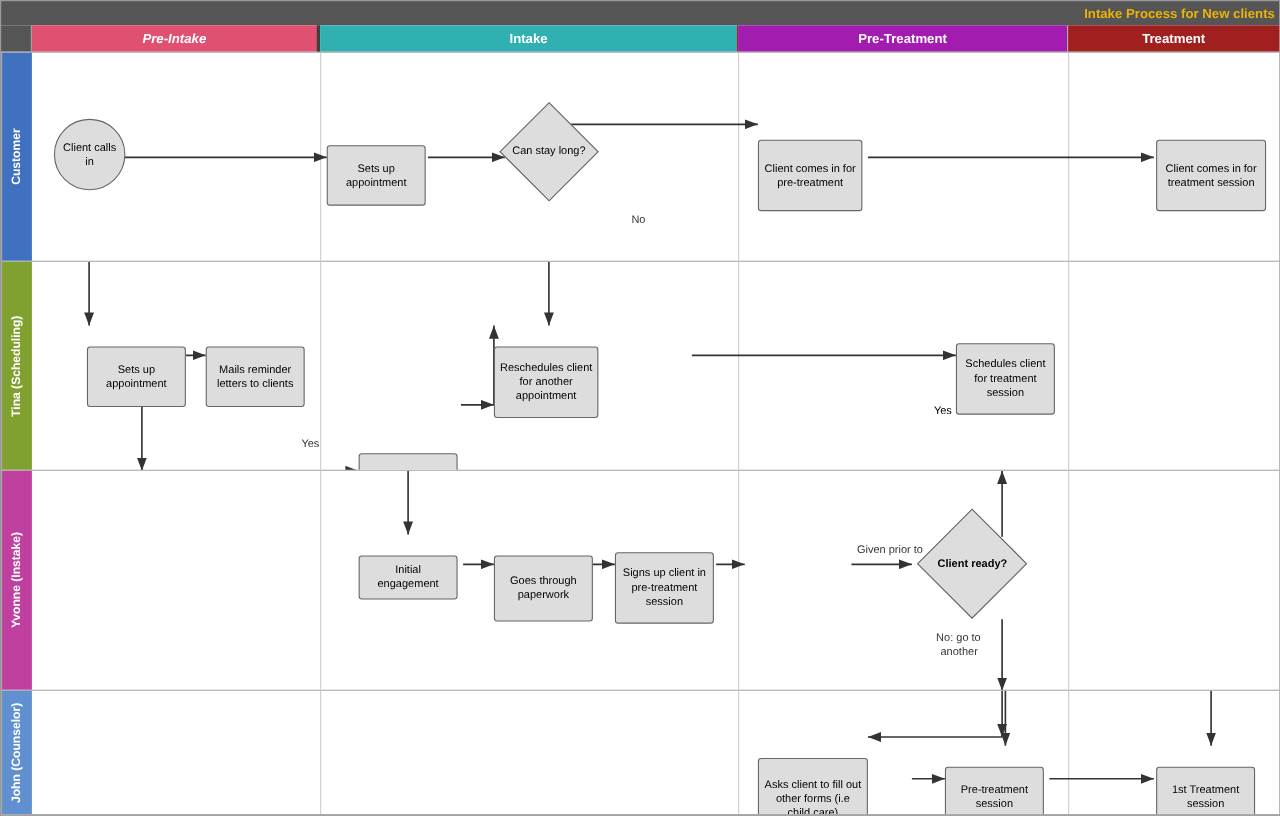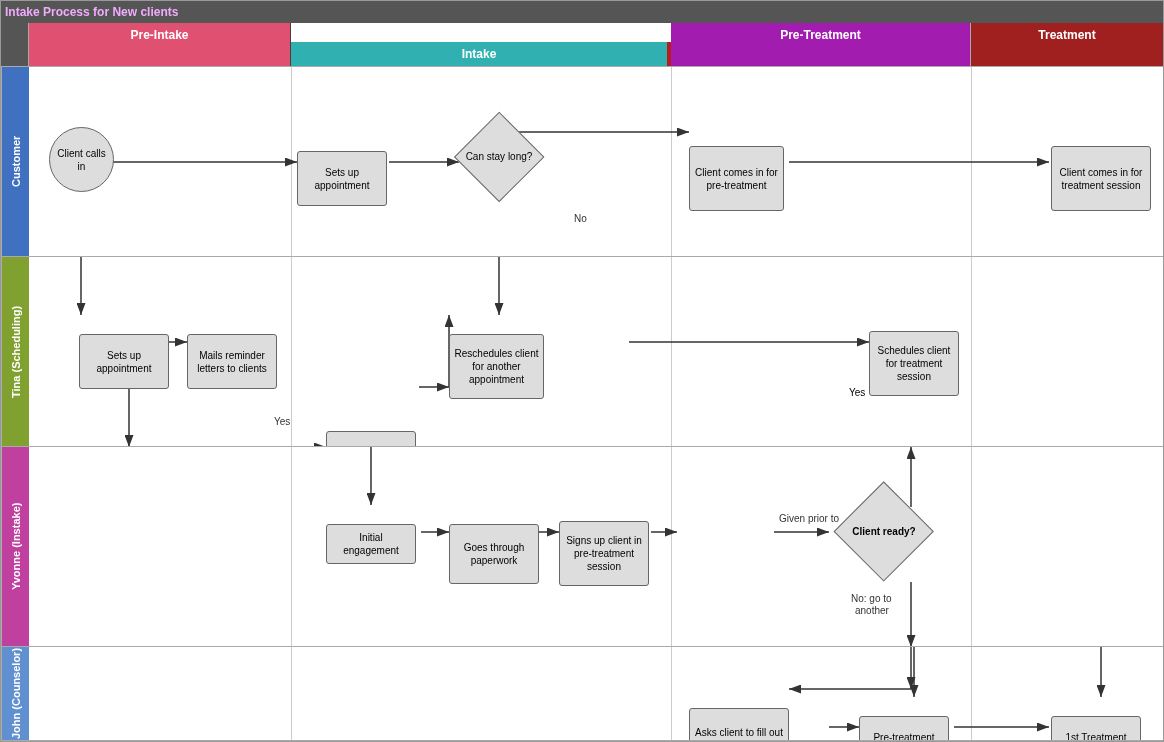--- a/index.html
+++ b/index.html
@@ -8,22 +8,22 @@
     .diagram-container {
       width: 1164px;
       height: 742px;
       display: flex;
       flex-direction: column;
       border: 1px solid #999;
     }
     
     .title-bar {
       background: #555;
-      color: #f0abfc;
-      text-align: left;
+      color: #eab308;
+      text-align: right;
       padding: 4px;
       font-size: 12px;
       font-weight: bold;
       flex-shrink: 0;
     }
     
     .phases-header {
       display: flex;
       flex-shrink: 0;
     }
@@ -166,22 +166,22 @@
 <body>
 
 <div class="diagram-container">
 
   <div class="title-bar">
     <span>Intake Process for New clients</span>
   </div>
 
   <div class="phases-header">
     <div style="width:28px; flex-shrink:0; background:#555; border-right:1px solid #aaa;"></div>
-    <div class="phase-label phase-preintake" style="flex: 0 0 262px; border-right:1px solid #404040;">Pre-Intake</div>
-    <div class="phase-label phase-intake" style="flex: 0 0 380px; border-right:4px solid #b91c1c;margin-top:19px;">Intake</div>
+    <div class="phase-label phase-preintake" style="flex: 0 0 262px; border-right:3px solid #404040;font-style:italic;">Pre-Intake</div>
+    <div class="phase-label phase-intake" style="flex: 0 0 380px; border-right:1px solid #b91c1c;">Intake</div>
     <div class="phase-label phase-pretreatment" style="flex: 0 0 300px; border-right:1px solid #aaa;">Pre-Treatment</div>
     <div class="phase-label phase-treatment" style="flex: 1;">Treatment</div>
   </div>
 
   <div class="swim-lanes">
 
     <div class="swim-lane lane-customer" style="flex: 0 0 190px;">
       <div class="lane-label">Customer</div>
       <div class="lane-content" style="position:relative; flex:1;">
 

